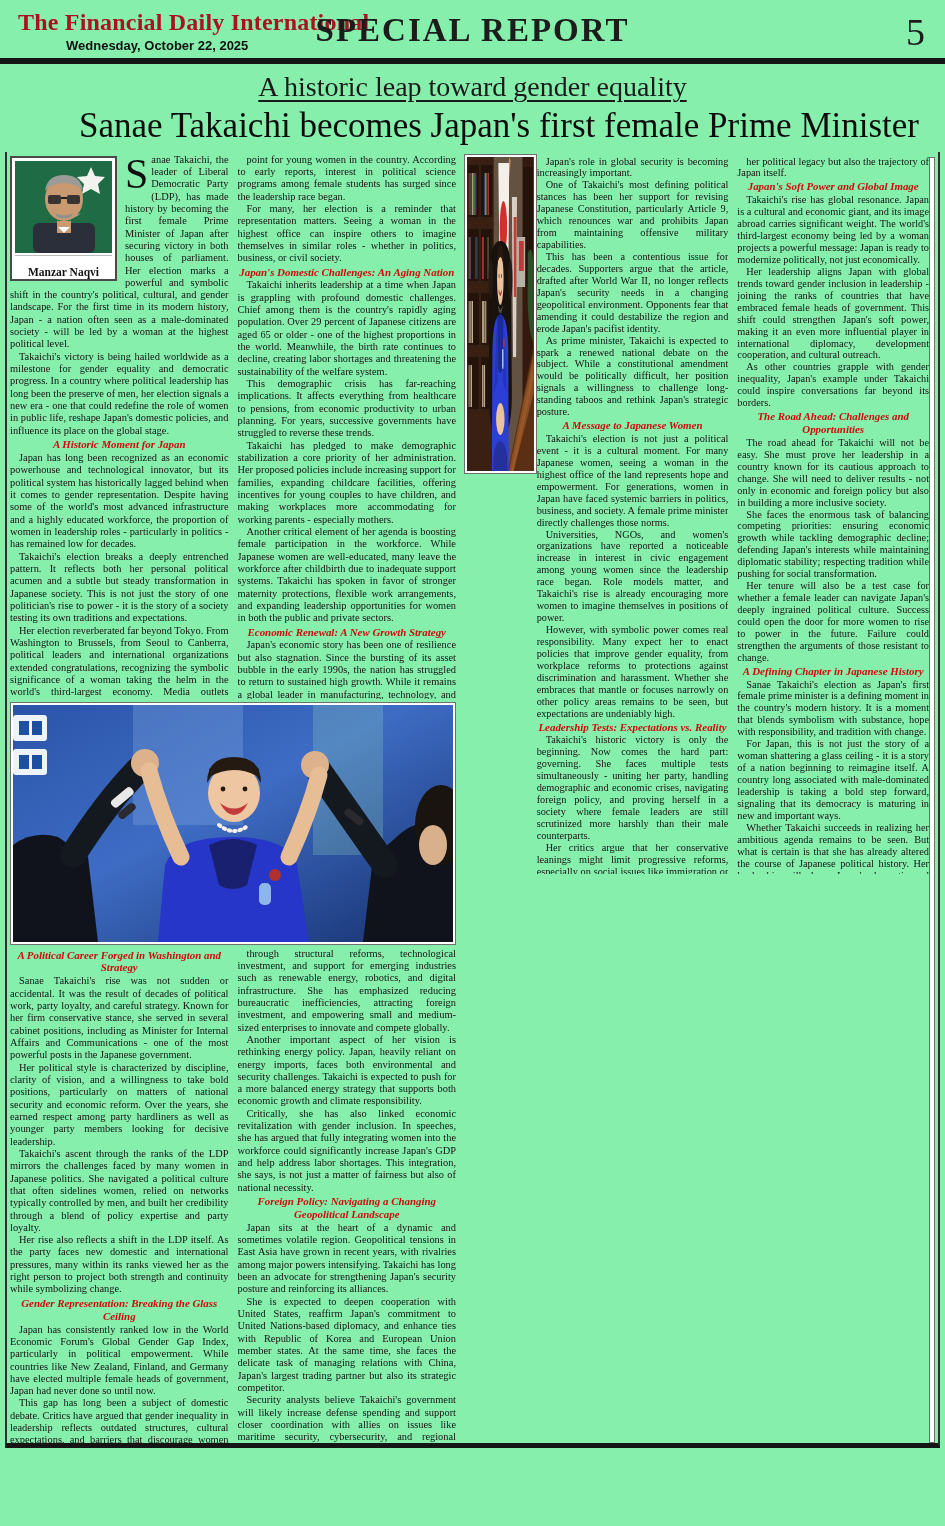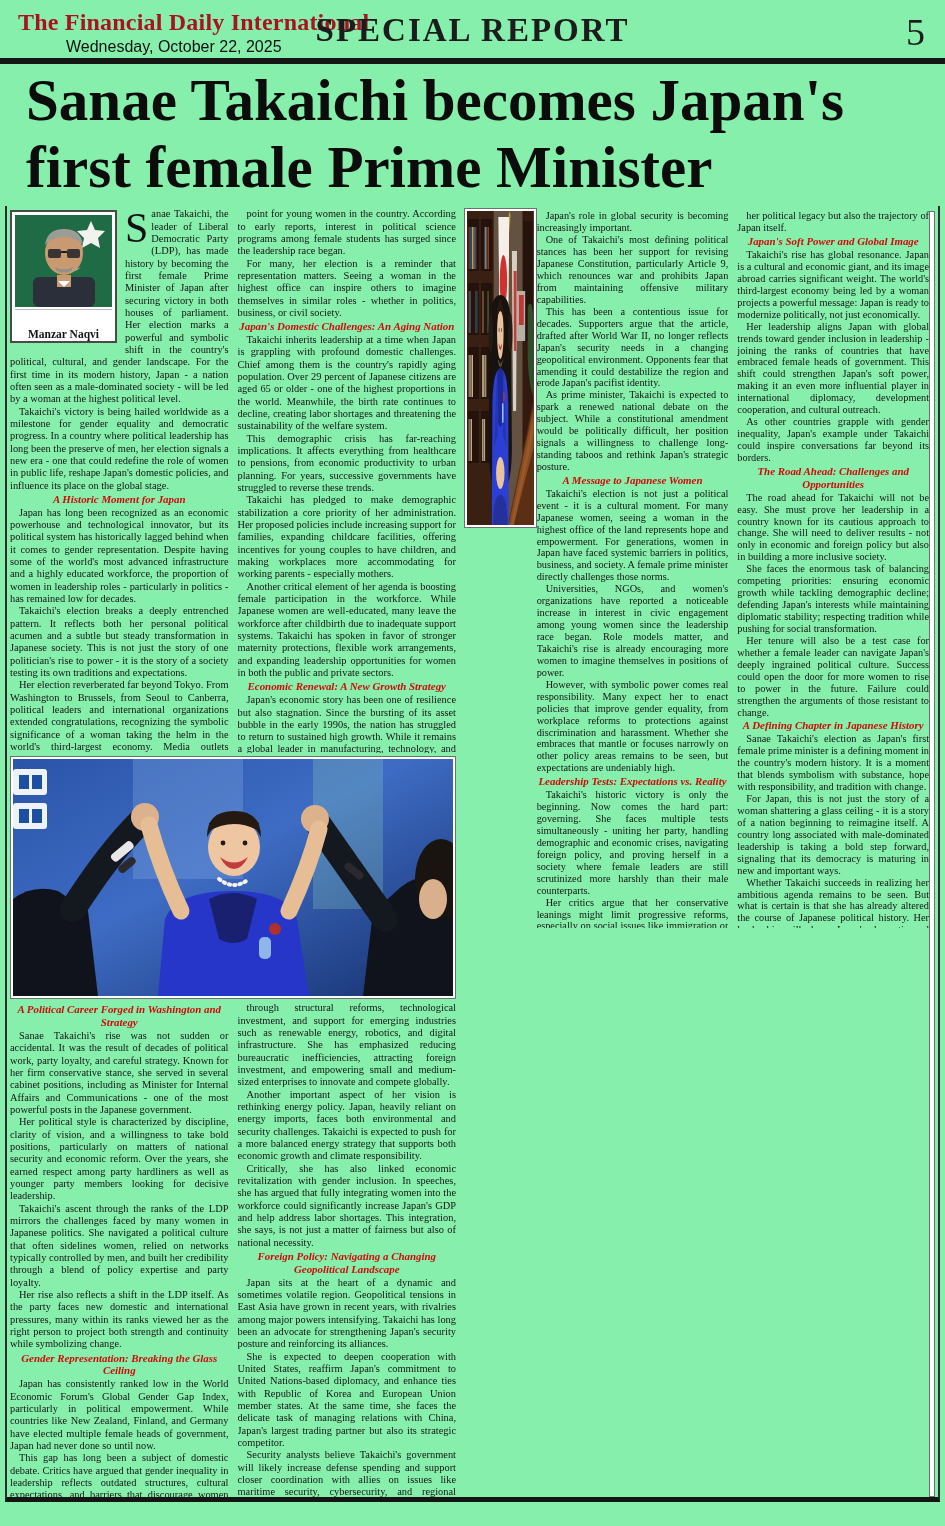--- a/index.html
+++ b/index.html
@@ -4,52 +4,52 @@
 <style>
   html,body{margin:0;padding:0;background:#e8e8e4;}
   *{box-sizing:border-box;}
   .page{position:relative;width:945px;height:1526px;margin:0 auto;background:#86efac;
         font-family:"Liberation Serif", serif;color:#141414;overflow:hidden;}
   
   .header{position:relative;height:46px;margin:10px 12px 0 12px;}
   .masthead{position:absolute;left:6px;top:0;}
   .masthead-title{font-family:"Liberation Serif", serif;font-weight:700;font-size:24px;
                   color:#ab1220;letter-spacing:.2px;line-height:1.05;}
-  .masthead-date{font-family:"Liberation Sans", sans-serif;font-weight:400;font-size:16px;
+  .masthead-date{font-family:"Liberation Sans", sans-serif;font-weight:700;font-size:13px;
                  color:#111;margin:3px 0 0 48px;}
   .section-title{position:absolute;left:0;right:0;top:2px;text-align:center;
                  font-family:Liberation Serif, serif;font-weight:600;font-size:33px;
                  letter-spacing:2px;color:#1c1c1c;}
   .page-number{position:absolute;right:8px;top:0;font-size:38px;font-weight:500;color:#1c1c1c;}
   .header-rule{margin:2px 0 0 0;border-top:2px solid #151515;height:3px;border-bottom:4px solid #151515;}
   .kicker{margin-top:7px;text-align:center;font-size:28px;color:#1a1a1a;}
   .kicker span{text-decoration:underline;text-underline-offset:4px;text-decoration-thickness:2px;}
-  .headline{margin:3px 26px 0;text-align:left;font-size:59px;line-height:1.13;
-            font-weight:700;color:#0c0c0c;}
+  .headline{margin:3px 26px 0;text-align:right;font-size:35px;line-height:1.13;
+            font-weight:400;color:#0c0c0c;}
   
   .body{display:flex;gap:8px;height:1296px;margin:6px 5px 0 5px;padding:2px 3px 0 3px;
         border-left:2px solid #2e2e2e;border-right:2px solid #2e2e2e;border-bottom:5px solid #151515;
         overflow:hidden;}
   .half-left{width:446px;display:flex;flex-direction:column;}
   .half-right{flex:1;display:flex;}
   .row{display:flex;gap:9px;overflow:hidden;}
   .row-top{height:545px;}
   .row-bottom{flex:1;}
   .row-mid{height:718px;margin-top:2px;}
   .col{flex:1;overflow:hidden;}
   .body-p{margin:0;font-size:10.4px;line-height:1.185;text-align:justify;text-indent:9px;}
   .row-mid .body-p{font-size:10.3px;line-height:1.16;}
   .sec-head{margin:1px 0;color:#d00909;font-size:10.9px;font-weight:700;text-align:center;line-height:1.18;font-style:italic;}
   .dropcap-p{text-indent:0;}
   .dropcap{float:left;font-size:42px;line-height:.82;padding:3px 3px 0 0;color:#111;}
   
   .author-box{float:left;width:107px;border:2px solid #4a4a4a;padding:3px 3px 1px;margin:2px 8px 3px 0;
               text-align:center;background:#fff;}
   .author-box svg{display:block;width:97px;height:92px;}
-  .author-name{font-weight:700;font-size:11.5px;margin-top:2px;border-top:1px solid #bbb;padding-top:18px;}
+  .author-name{font-weight:700;font-size:11.5px;margin-top:2px;border-top:1px solid #bbb;padding-top:10px;}
   
   .photo-frame{border:1px solid #6f6f6f;padding:2px;background:#fff;overflow:hidden;}
   .photo-a{height:320px;}
   .photo-b{height:243px;margin:3px 0;}
   .photo-c{flex:1;margin-top:3px;}
   .photo-frame svg{display:block;width:100%;height:100%;}
 </style>
 </head>
 <body>
 
@@ -58,20 +58,21 @@
   <div class="header">
     <div class="masthead">
       <div class="masthead-title">The Financial Daily International</div>
       <div class="masthead-date">Wednesday, October 22, 2025</div>
     </div>
     <div class="section-title">SPECIAL REPORT</div>
     <div class="page-number">5</div>
   </div>
   <div class="header-rule"></div>
 
+  <div class="kicker"><span>A historic leap toward gender equality</span></div>
   <h1 class="headline">Sanae Takaichi becomes Japan's first female Prime Minister</h1>
 
   <div class="body">
 
     <div class="half-left">
       <div class="row row-top">
         <div class="col">
           <div class="author-box">
             <svg viewBox="0 0 97 92" aria-hidden="true">
               <rect x="0" y="0" width="97" height="92" fill="#1e6b46"></rect>

